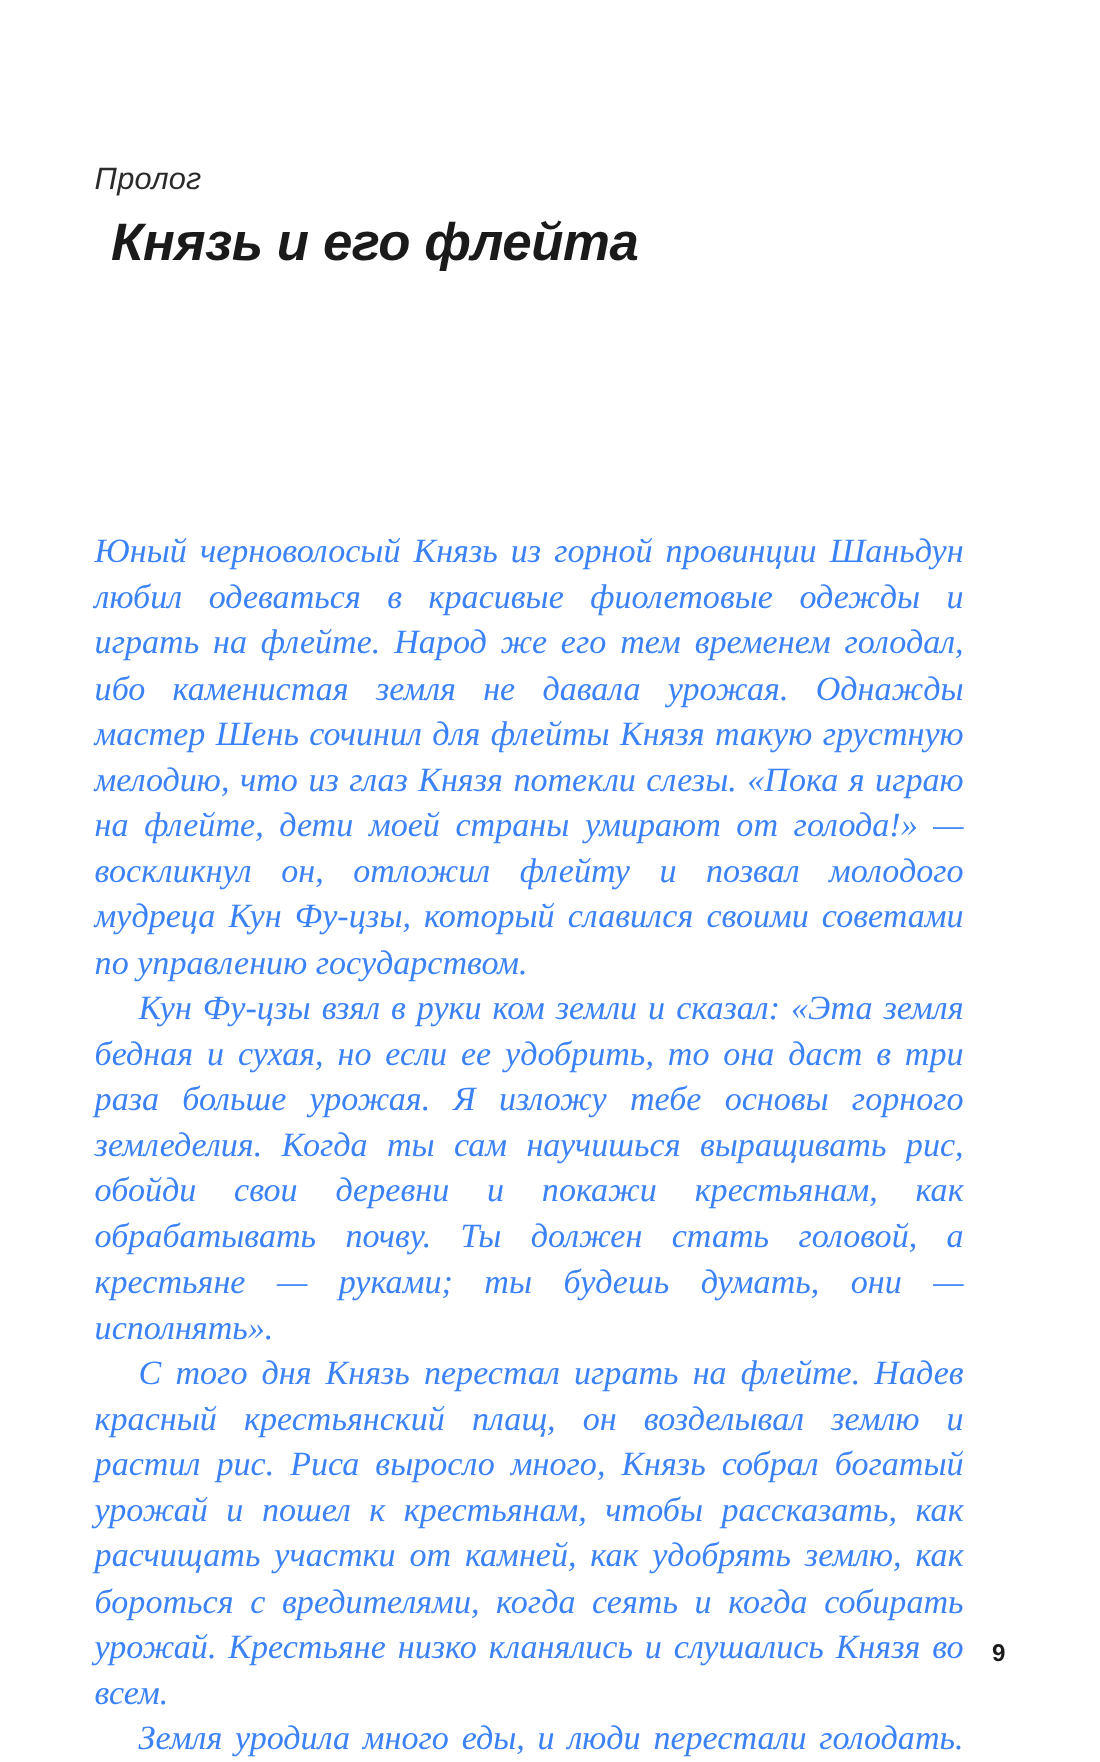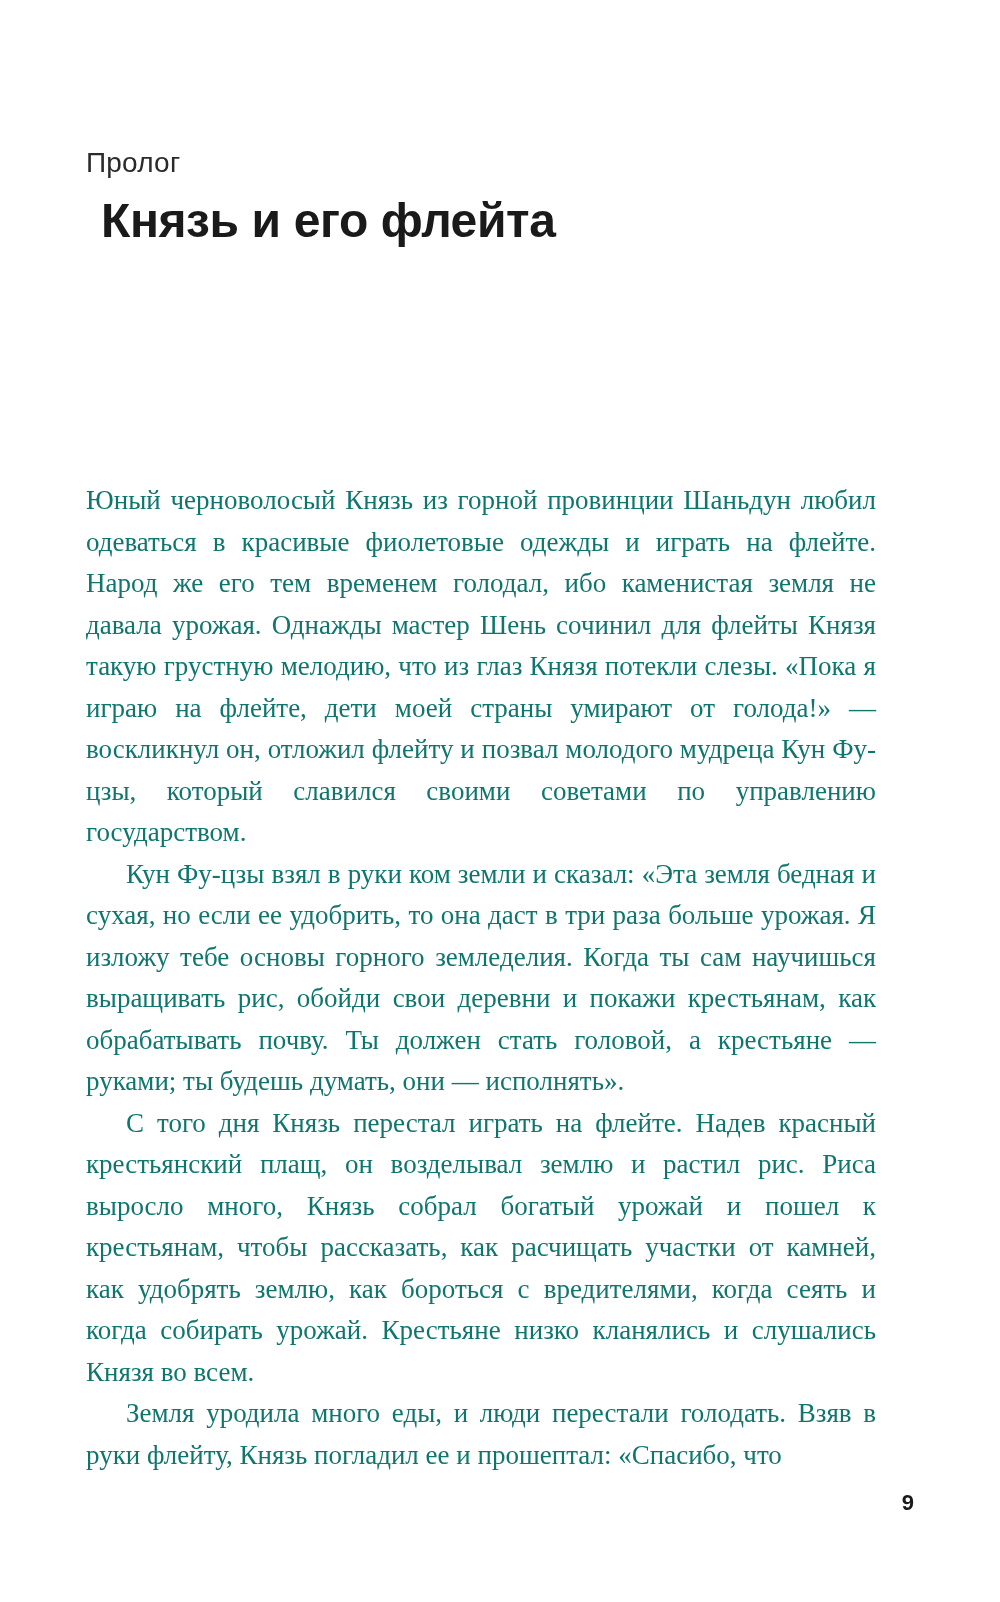--- a/index.html
+++ b/index.html
@@ -14,20 +14,21 @@
     background: #ffffff;
     box-sizing: border-box;
     overflow: hidden;
   }
   .content {
     position: absolute;
     left: 86px;
     top: 0;
     width: 790px;
     height: 1206px;
+    font-style: italic;
   }
   .heading-block {
     position: absolute;
     top: 148px;
     left: 0;
     width: 790px;
   }
   .eyebrow {
     font-family: "Liberation Sans", sans-serif;
     font-size: 28px;
@@ -47,23 +48,23 @@
     margin: 15px;
   }
   .body-block {
     position: absolute;
     top: 480px;
     left: 0;
     width: 790px;
   }
   .body-block p {
     font-family: "Liberation Serif", serif;
-    font-size: 27px;
+    font-size: 31px;
     line-height: 41.5px;
-    color: #0f766e;
+    color: #3b82f6;
     text-align: justify;
     text-justify: inter-word;
     margin: 0;
     hyphens: manual;
   }
   .body-block p.indent {
     text-indent: 40px;
   }
   .page-number {
     position: absolute;

